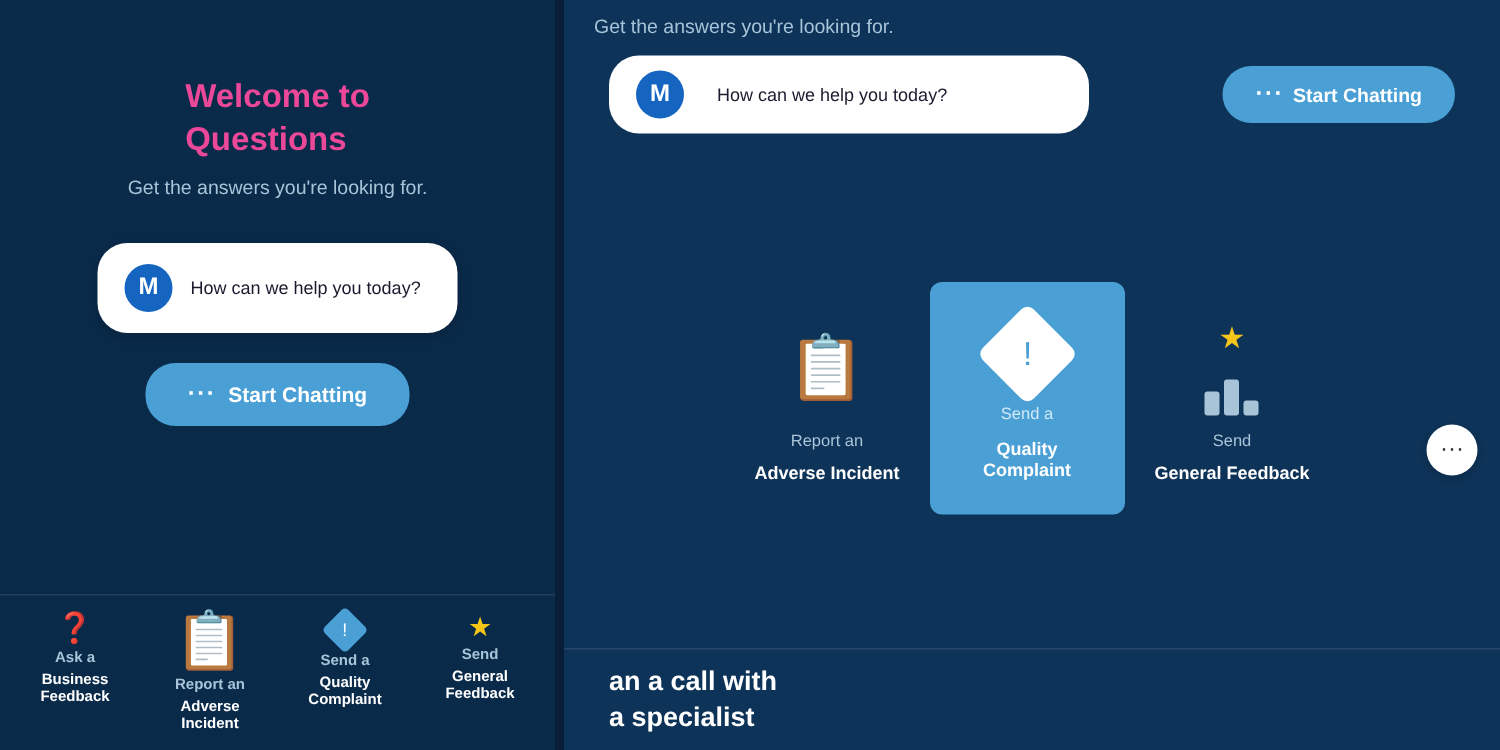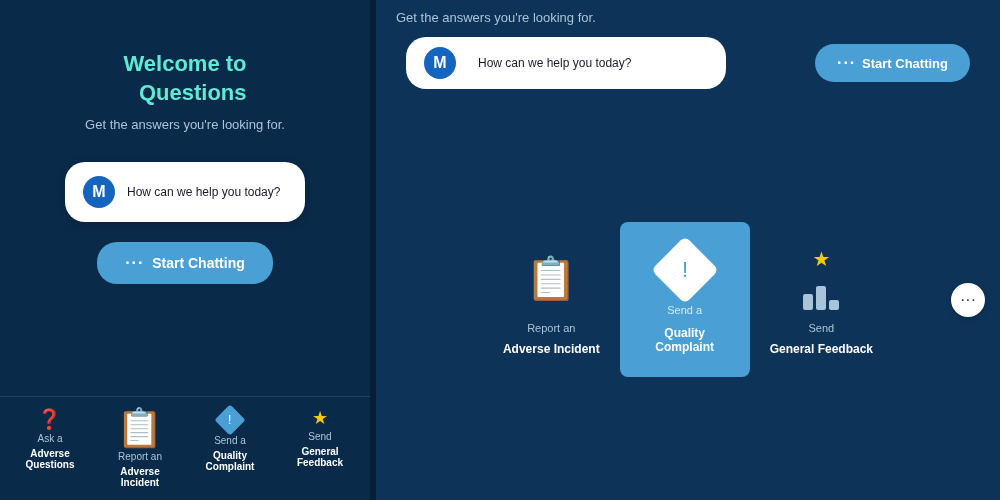--- a/index.html
+++ b/index.html
@@ -26,24 +26,24 @@
 
     .left-panel-content {
       display: flex;
       flex-direction: column;
       align-items: center;
       padding: 50px 30px 0;
       flex: 1;
     }
 
     .welcome-title {
-      color: #5eead4;
+      color: #ec4899;
       font-size: 22px;
       font-weight: 700;
-      text-align: right;
+      text-align: left;
       line-height: 1.3;
       margin-bottom: 10px;
     }
 
     .welcome-subtitle {
       color: #a8c4d8;
       font-size: 13px;
       text-align: center;
       margin-bottom: 30px;
     }
@@ -118,21 +118,21 @@
       align-items: center;
       color: #a8c4d8;
       font-size: 10px;
       gap: 4px;
       cursor: pointer;
       width: 70px;
       text-align: center;
     }
 
     .nav-item .nav-label-top {
-      font-weight: 400;
+      font-weight: 700;
       font-size: 10px;
       color: #a8c4d8;
     }
 
     .nav-item .nav-label-bottom {
       font-weight: 700;
       font-size: 10px;
       color: #ffffff;
     }
 
@@ -387,21 +387,21 @@
     <button class="start-chatting-btn">
       <span class="btn-dots">···</span>
       <span>Start Chatting</span>
     </button>
   </div>
 
   <nav class="bottom-nav">
     <div class="nav-item">
       <span class="nav-icon">❓</span>
       <span class="nav-label-top">Ask a</span>
-      <span class="nav-label-bottom">Adverse Questions</span>
+      <span class="nav-label-bottom">Business Feedback</span>
     </div>
     <div class="nav-item">
       <span class="nav-icon clipboard-icon">📋</span>
       <span class="nav-label-top">Report an</span>
       <span class="nav-label-bottom">Adverse Incident</span>
     </div>
     <div class="nav-item">
       <div style="display:flex;align-items:center;justify-content:center;">
         <div class="nav-icon-diamond">
           <span class="nav-icon-diamond-inner">!</span>
@@ -468,14 +468,20 @@
               <div class="bar" style="width:10px;height:24px;"></div>
               <div class="bar" style="width:10px;height:10px;"></div>
             </div>
           </div>
         </div>
         <span class="card-label-top">Send</span>
         <span class="card-label-bottom">General Feedback</span>
       </div>
     </div>
 
+    <div class="bottom-scroll">
+      <div class="bottom-scroll-text">
+        <span>an a call with</span><br>
+        <span>a specialist</span>
+      </div>
+    </div>
   </div>
 </div>
 
 </body></html>

